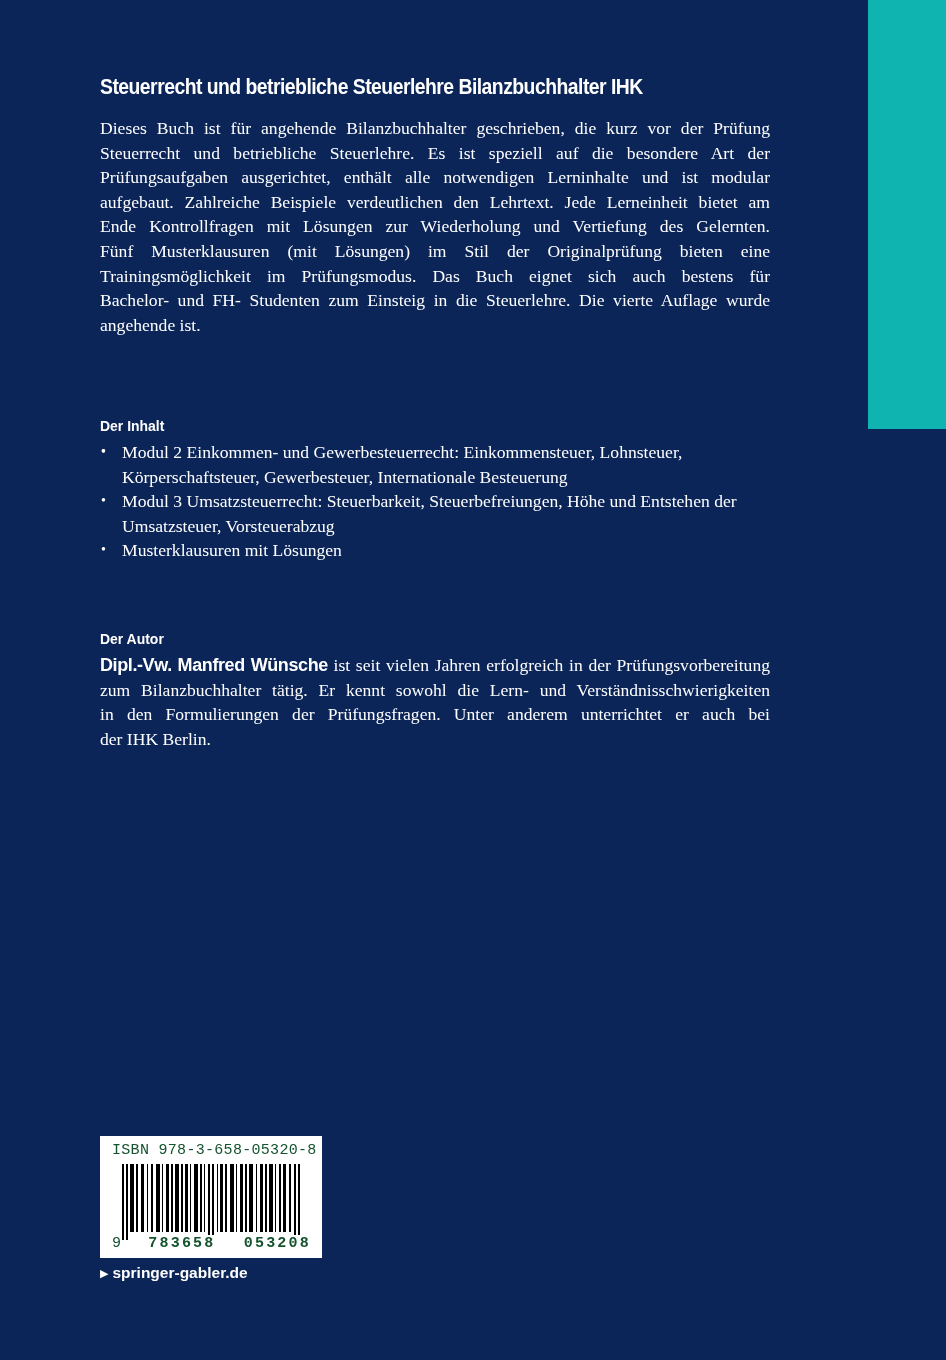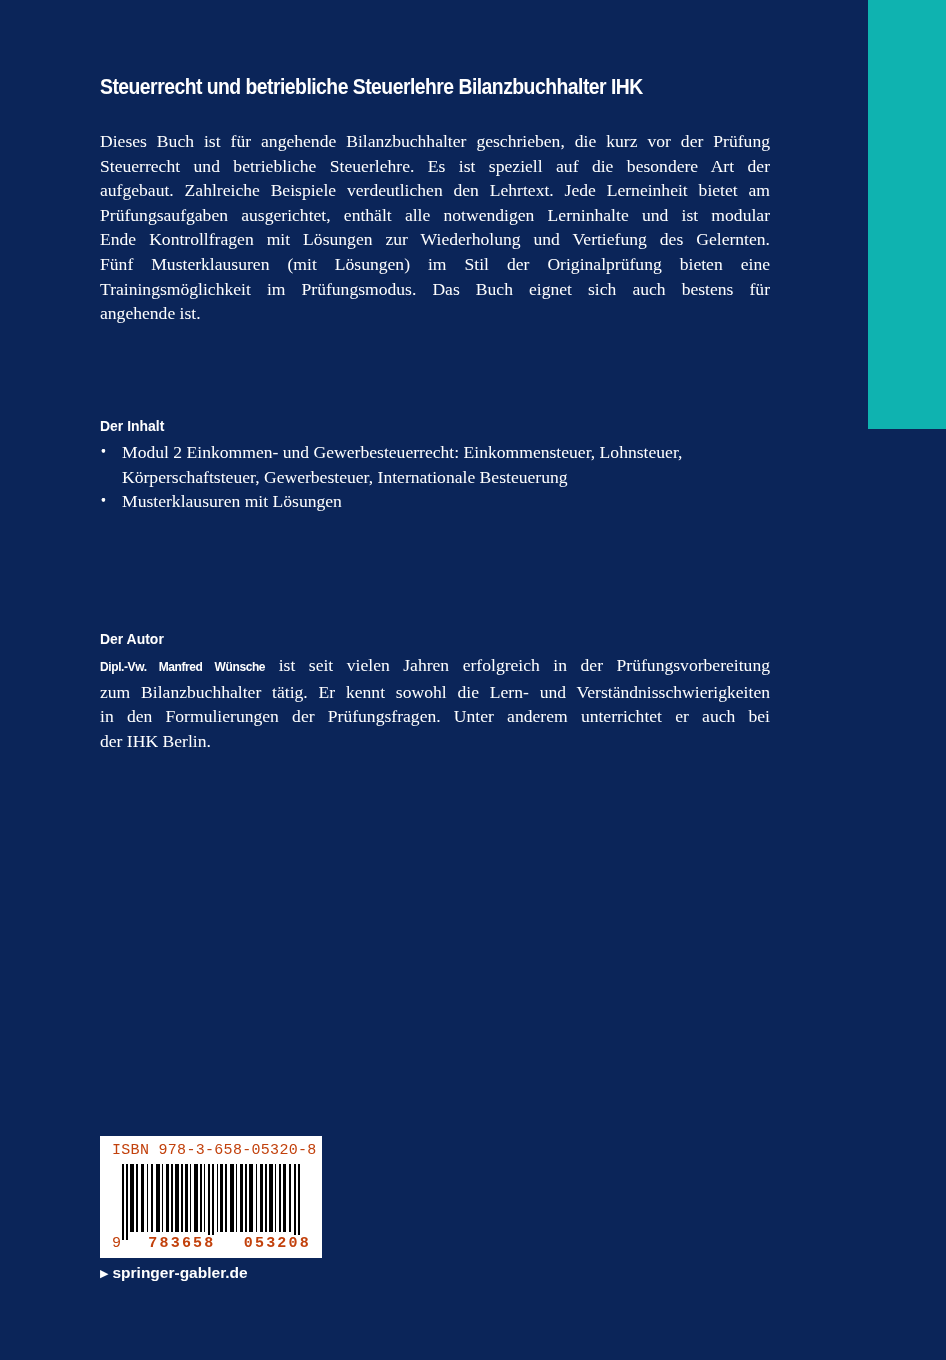--- a/index.html
+++ b/index.html
@@ -19,39 +19,39 @@
     font-weight: bold; font-size: 22.5px; letter-spacing: -0.6px;
     transform: scaleX(0.86); transform-origin: left top;
     white-space: nowrap;
   }
   .body-text {
     position: absolute; left: 100px; width: 670px;
     font-size: 17.6px; line-height: 24.6px; text-align: justify;
   }
   .body-text .line { display: block; text-align-last: justify; white-space: nowrap; }
   .body-text .line.last { text-align-last: left; }
-  #desc { top: 129px; }
+  #desc { top: 116px; }
   .heading {
     position: absolute; left: 100px;
     font-family: "Liberation Sans", "DejaVu Sans", sans-serif;
     font-weight: bold; font-size: 15.5px;
     transform: scaleX(0.9); transform-origin: left top;
   }
   #contents-heading { top: 417px; }
   #author-heading { top: 630px; }
   .bullets { position: absolute; left: 100px; top: 440px; width: 680px; margin: 0; padding: 0; list-style: none; font-size: 17.6px; line-height: 24.6px; }
   .bullets li { position: relative; padding-left: 22px; }
   .bullets li .dot { position: absolute; left: 1px; top: 0; font-size: 14px; }
   #author { top: 653px; }
   .bold-sans {
-    font-family: "Liberation Sans", "DejaVu Sans", sans-serif; font-weight: bold; font-size: 12px; letter-spacing: -0.4px;
+    font-family: "Liberation Sans", "DejaVu Sans", sans-serif; font-weight: bold; font-size: 18px; letter-spacing: -0.4px;
   }
   .isbn-box {
     position: absolute; left: 100px; top: 1136px; width: 222px; height: 122px;
-    background: #ffffff; color: #c2410c;
+    background: #ffffff; color: #14532d;
   }
   .isbn-text {
     position: absolute; left: 12px; top: 6px;
     font-family: "Liberation Mono", "DejaVu Sans Mono", monospace; font-size: 15px; letter-spacing: 0.3px;
   }
   .barcode { position: absolute; left: 14px; top: 28px; width: 196px; height: 76px; }
   .barcode-digits {
     position: absolute; left: 12px; top: 99px; width: 200px;
     font-family: "Liberation Mono", "DejaVu Sans Mono", monospace; font-size: 15px;
     display: flex; justify-content: space-between;
@@ -67,40 +67,42 @@
 </head>
 <body>
 
 <div class="teal-block"></div>
 
 <div class="title">Steuerrecht und betriebliche Steuerlehre Bilanzbuchhalter IHK</div>
 
 <div class="body-text" id="desc">
   <span class="line">Dieses Buch ist für angehende Bilanzbuchhalter geschrieben, die kurz vor der Prüfung</span>
   <span class="line">Steuerrecht und betriebliche Steuerlehre. Es ist speziell auf die besondere Art der</span>
+  <span class="line">Prüfungsaufgaben ausgerichtet, enthält alle notwendigen Lerninhalte und ist modular</span>
   <span class="line">aufgebaut. Zahlreiche Beispiele verdeutlichen den Lehrtext. Jede Lerneinheit bietet am</span>
-  <span class="line">Prüfungsaufgaben ausgerichtet, enthält alle notwendigen Lerninhalte und ist modular</span>
   <span class="line">Ende Kontrollfragen mit Lösungen zur Wiederholung und Vertiefung des Gelernten.</span>
   <span class="line">Fünf Musterklausuren (mit Lösungen) im Stil der Originalprüfung bieten eine</span>
   <span class="line">Trainingsmöglichkeit im Prüfungsmodus. Das Buch eignet sich auch bestens für</span>
+  <span class="line">Bachelor- und FH- Studenten zum Einsteig in die Steuerlehre. Die vierte Auflage wurde</span>
   <span class="line last">angehende ist.</span>
 </div>
 
 <div class="heading" id="contents-heading">Der Inhalt</div>
 
 <ul class="bullets">
   <li>
     <span class="dot">•</span>
   </li>
   <li>
     <span class="dot">•</span>
     <span>Modul 2 Einkommen- und Gewerbesteuerrecht: Einkommensteuer, Lohnsteuer, Körperschaftsteuer, Gewerbesteuer, Internationale Besteuerung</span>
   </li>
   <li>
     <span class="dot">•</span>
+    <span>Modul 3 Umsatzsteuerrecht: Steuerbarkeit, Steuerbefreiungen, Höhe und Entstehen der Umsatzsteuer, Vorsteuerabzug</span>
   </li>
   <li>
     <span class="dot">•</span>
     <span>Musterklausuren mit Lösungen</span>
   </li>
 </ul>
 
 <div class="heading" id="author-heading">Der Autor</div>
 
 <div class="body-text" id="author">

